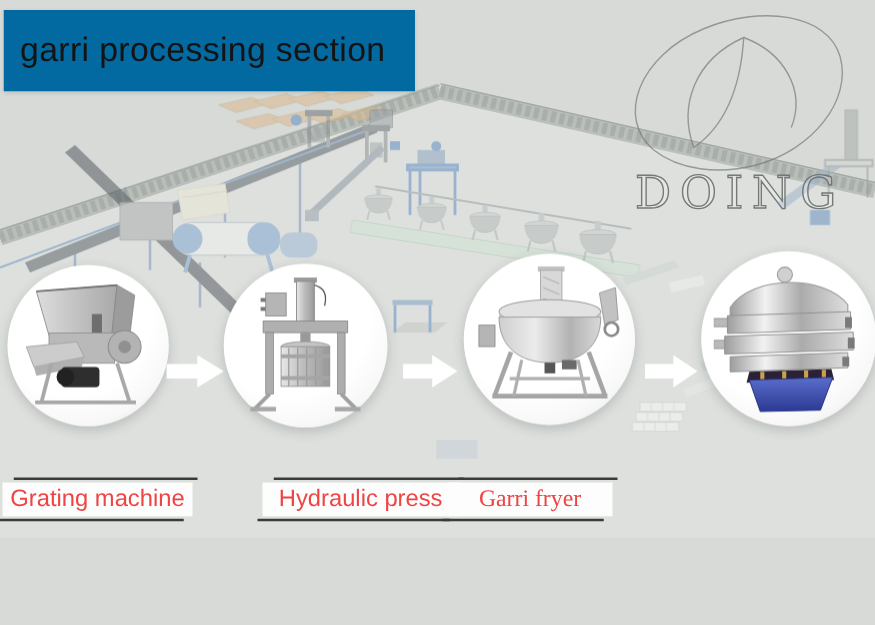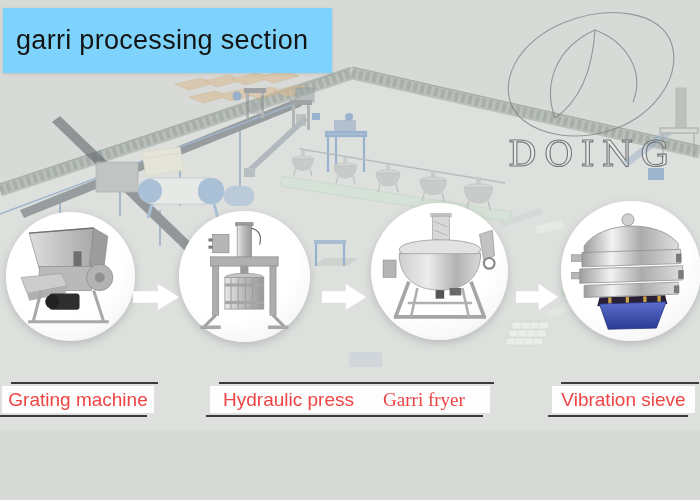--- a/index.html
+++ b/index.html
@@ -7,21 +7,21 @@
     position:relative;width:700px;height:500px;overflow:hidden;
     background:#d7dad7;
     font-family:"Liberation Sans",sans-serif;
   }
   .bg-svg{position:absolute;left:0;top:0;width:700px;height:500px;}
   
   .watermark{position:absolute;right:0;top:0;width:215px;height:190px;opacity:.9;}
   
   .title-banner{
     position:absolute;left:3px;top:8px;width:329px;height:65px;
-    background:#7dd3fc;display:flex;align-items:center;
+    background:#0369a1;display:flex;align-items:center;
     box-shadow:0 1px 3px rgba(120,125,120,.25);
   }
   .title-banner span{
     padding-left:13px;font-size:27px;color:#141414;letter-spacing:.3px;white-space:nowrap;
   }
   
   .circle{
     position:absolute;border-radius:50%;
     background:radial-gradient(circle at 40% 32%, #ffffff 55%, #f8f8f8 74%, #e6e7e6 90%, #d3d5d3 100%);
     box-shadow:0 3px 9px rgba(90,95,92,.28);
@@ -349,17 +349,14 @@
 
   <div class="step-label l1">
     <span>Grating machine</span>
   </div>
   <div class="step-label l2">
     <span>Hydraulic press</span>
   </div>
   <div class="step-label l3">
     <span>Garri fryer</span>
   </div>
-  <div class="step-label l4">
-    <span>Vibration sieve</span>
-  </div>
 
 </div>
 
 </body></html>

